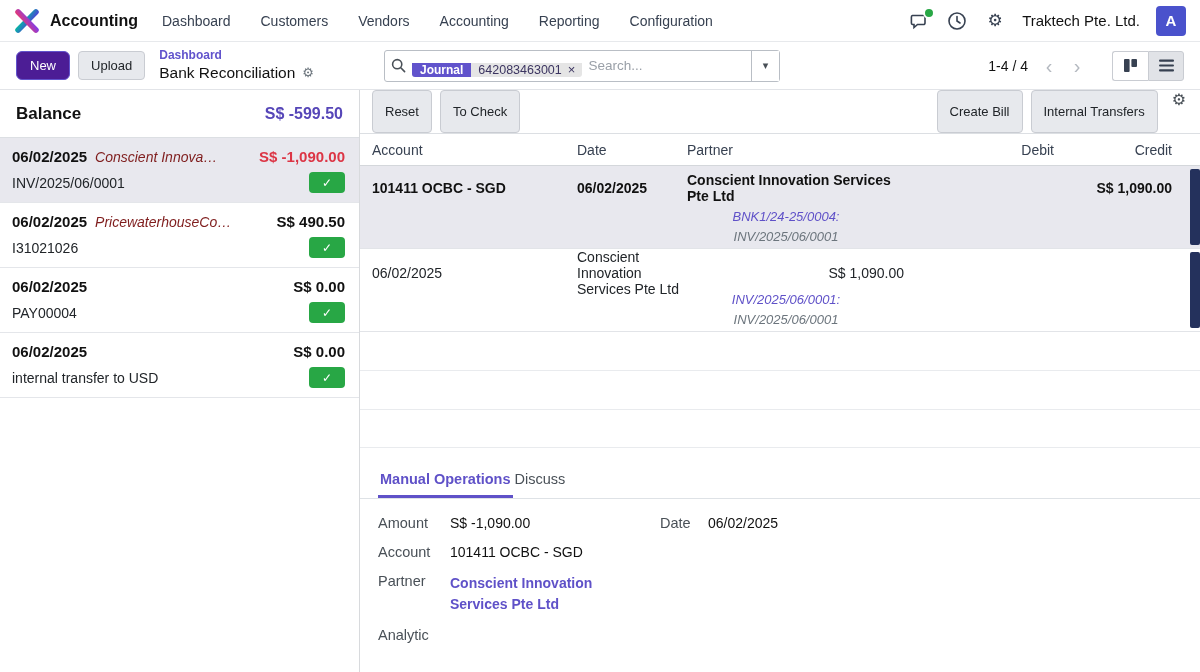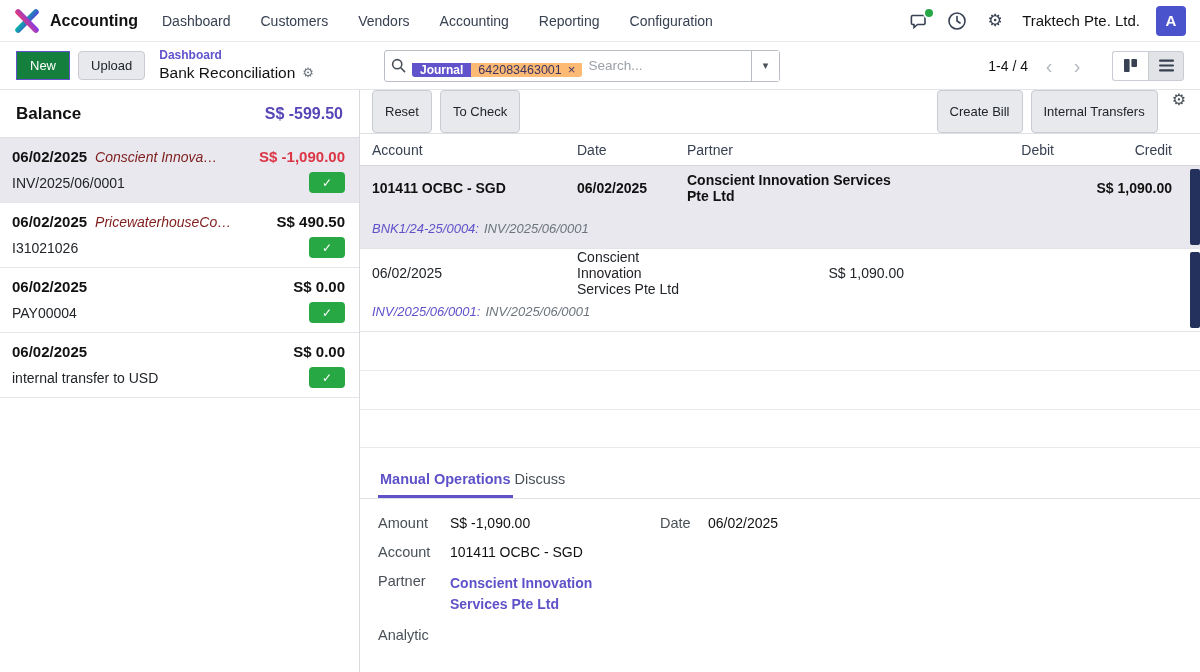--- a/index.html
+++ b/index.html
@@ -20,36 +20,36 @@
     background:#28a745; border:2px solid #fff; }
   .gear-glyph { font-size:17px; color:#374151; line-height:1; }
   .company { font-size:15px; color:#111; }
   .avatar { width:30px; height:30px; border-radius:4px; background:#4a52cc; color:#fff;
     display:flex; align-items:center; justify-content:center; font-size:15px; font-weight:700; }
 
   
   .control-panel { height:48px; display:flex; align-items:center; padding:0 16px;
     border-bottom:1px solid #e2e4e8; gap:12px; }
   .cp-left { width:356px; display:flex; align-items:center; gap:8px; flex:none; }
-  .btn1 { background:#15803d; border:1px solid #6153cc; color:#fff; font-size:13px;
-    padding:6px 13px; border-radius:0; cursor:pointer; font-family:inherit; }
+  .btn1 { background:#4c1d95; border:1px solid #6153cc; color:#fff; font-size:13px;
+    padding:6px 13px; border-radius:6px; cursor:pointer; font-family:inherit; }
   .btn2 { background:#e7e9ed; border:1px solid #c9ccd2; color:#212529; font-size:13px;
     padding:6px 12px; border-radius:4px; cursor:pointer; font-family:inherit; }
   .breadcrumb { margin-left:6px; line-height:1.25; }
   .bc-parent { font-size:12px; font-weight:700; color:#6153cc; cursor:pointer; }
   .bc-current { font-size:15.5px; color:#111; display:flex; align-items:center; gap:7px; }
   .bc-gear { font-size:13px; color:#6c757d; cursor:pointer; }
 
   .searchbar { width:396px; height:32px; flex:none; display:flex; align-items:stretch;
     border:1px solid #b9bec5; border-radius:3px; background:#fff; }
   .search-main { flex:1; display:flex; align-items:center; padding:0 6px; gap:6px; min-width:0; }
   .search-glass { flex:none; display:flex; }
   .facet { display:flex; align-items:flex-end; flex:none; border-radius:3px; overflow:hidden; height:22px; }
   .facet-label { background:#6153cc; color:#fff; font-size:12px; display:flex; align-items:center; padding:0 8px; font-weight:700; }
-  .facet-value { background:#fdba74; color:#3c3561; font-size:12.5px; display:flex; align-items:center; gap:6px; padding:0 7px; }
+  .facet-value { background:#e5e5e5; color:#3c3561; font-size:12.5px; display:flex; align-items:center; gap:6px; padding:0 7px; }
   .facet-x { cursor:pointer; color:#3c3561; font-size:13px; line-height:1; }
   .search-input { border:0; outline:0; flex:1; min-width:30px; font-size:13.5px; color:#212529;
     font-family:inherit; background:transparent; }
   .search-input::placeholder { color:#9aa0a8; }
   .search-caret { width:28px; flex:none; border-left:1px solid #b9bec5; display:flex;
     align-items:center; justify-content:center; color:#495057; font-size:11px; cursor:pointer; background:#fff; }
 
   .cp-spacer { flex:1; }
   .pager { display:flex; align-items:center; gap:2px; }
   .pager-text { font-size:14px; color:#111; margin-right:6px;margin-left:32px; }
@@ -93,21 +93,21 @@
 
   .lrow { display:grid; grid-template-columns:205px 110px 1fr 150px 118px 28px;
     align-items:center; padding-left:12px; }
   .lhead { height:33px; border-bottom:1px solid #d4d7db; font-size:14px; color:#374151; font-weight:500; }
   .num { text-align:right; }
   .line-group { position:relative; border-bottom:1px solid #e2e4e8; }
   .line-selected { background:#e8e8ee; }
   .lmain { height:43px; font-size:14px; color:#212529; }
   .lmain.bold { font-weight:700; color:#111; }
   .lnote { height:39px; display:flex; align-items:center; gap:5px; padding-left:12px;
-    font-size:13px; font-style:italic; }
+    font-size:13px; font-style:italic;flex-direction:column; }
   .note-link { color:#5f51c8; }
   .note-rest { color:#6c757d; }
   .strip { position:absolute; right:0; top:3px; bottom:3px; width:10px; background:#24315c; border-radius:2px; }
   .lines-empty { height:40px; border-bottom:1px solid #e9ebee; }
 
   .tabs { margin-top:14px; padding-left:18px; border-bottom:1px solid #dee2e6;
     display:flex; }
   .tab { padding:9px 2px 8px; font-size:14.5px; color:#495057; cursor:pointer;
     border-bottom:3px solid transparent; }
   .tab-active { color:#5f51c8; font-weight:700; border-bottom-color:#5f51c8; }

